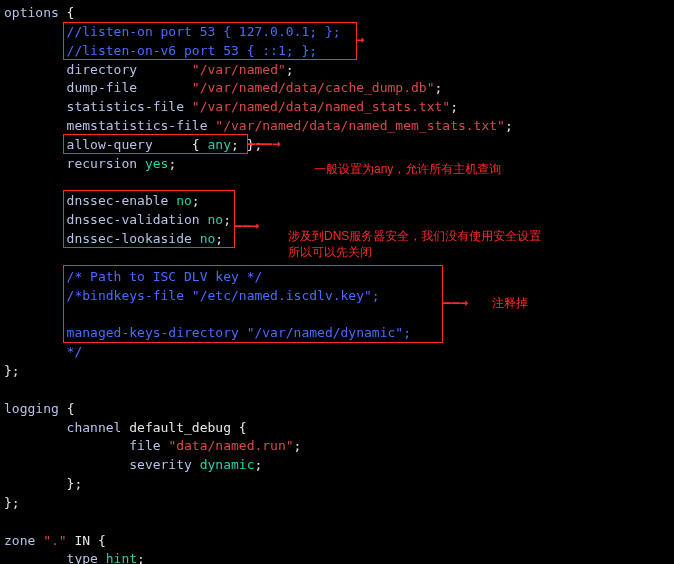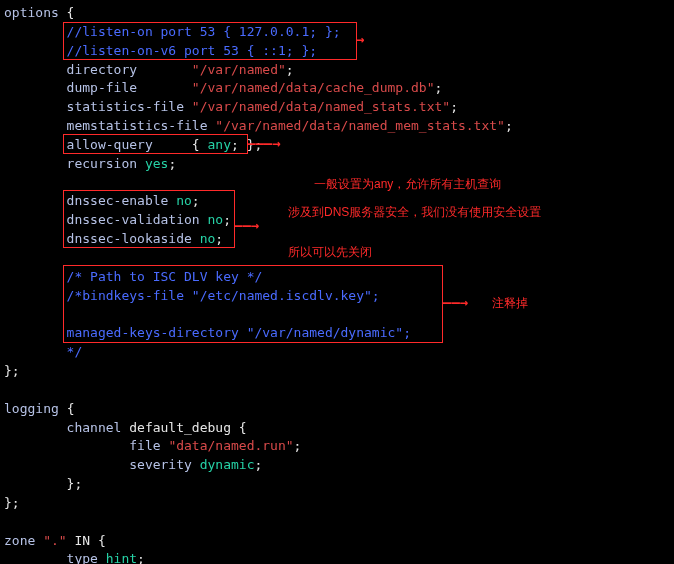--- a/index.html
+++ b/index.html
@@ -58,18 +58,18 @@
   <div class="redbox" style="left:63px;top:22px;width:292px;height:36px"></div>
   <div class="redbox" style="left:63px;top:134px;width:183px;height:18px"></div>
   <div class="redbox" style="left:63px;top:190px;width:170px;height:56px"></div>
   <div class="redbox" style="left:63px;top:265px;width:378px;height:76px"></div>
 
   <div class="arrow" style="left:356px;top:32px">→</div>
   <div class="arrow" style="left:247px;top:136px">———→</div>
   <div class="arrow" style="left:234px;top:218px">——→</div>
   <div class="arrow" style="left:443px;top:295px">——→</div>
 
-  <div class="note" style="left:314px;top:176px">一般设置为any，允许所有主机查询</div>
-  <div class="note" style="left:288px;top:204px">涉及到DNS服务器安全，我们没有使用安全设置</div>
+  <div class="note" style="left:314px;top:161px">一般设置为any，允许所有主机查询</div>
+  <div class="note" style="left:288px;top:228px">涉及到DNS服务器安全，我们没有使用安全设置</div>
   <div class="note" style="left:288px;top:244px">所以可以先关闭</div>
   <div class="note" style="left:492px;top:295px">注释掉</div>
 
 </div>
 
 </body></html>

